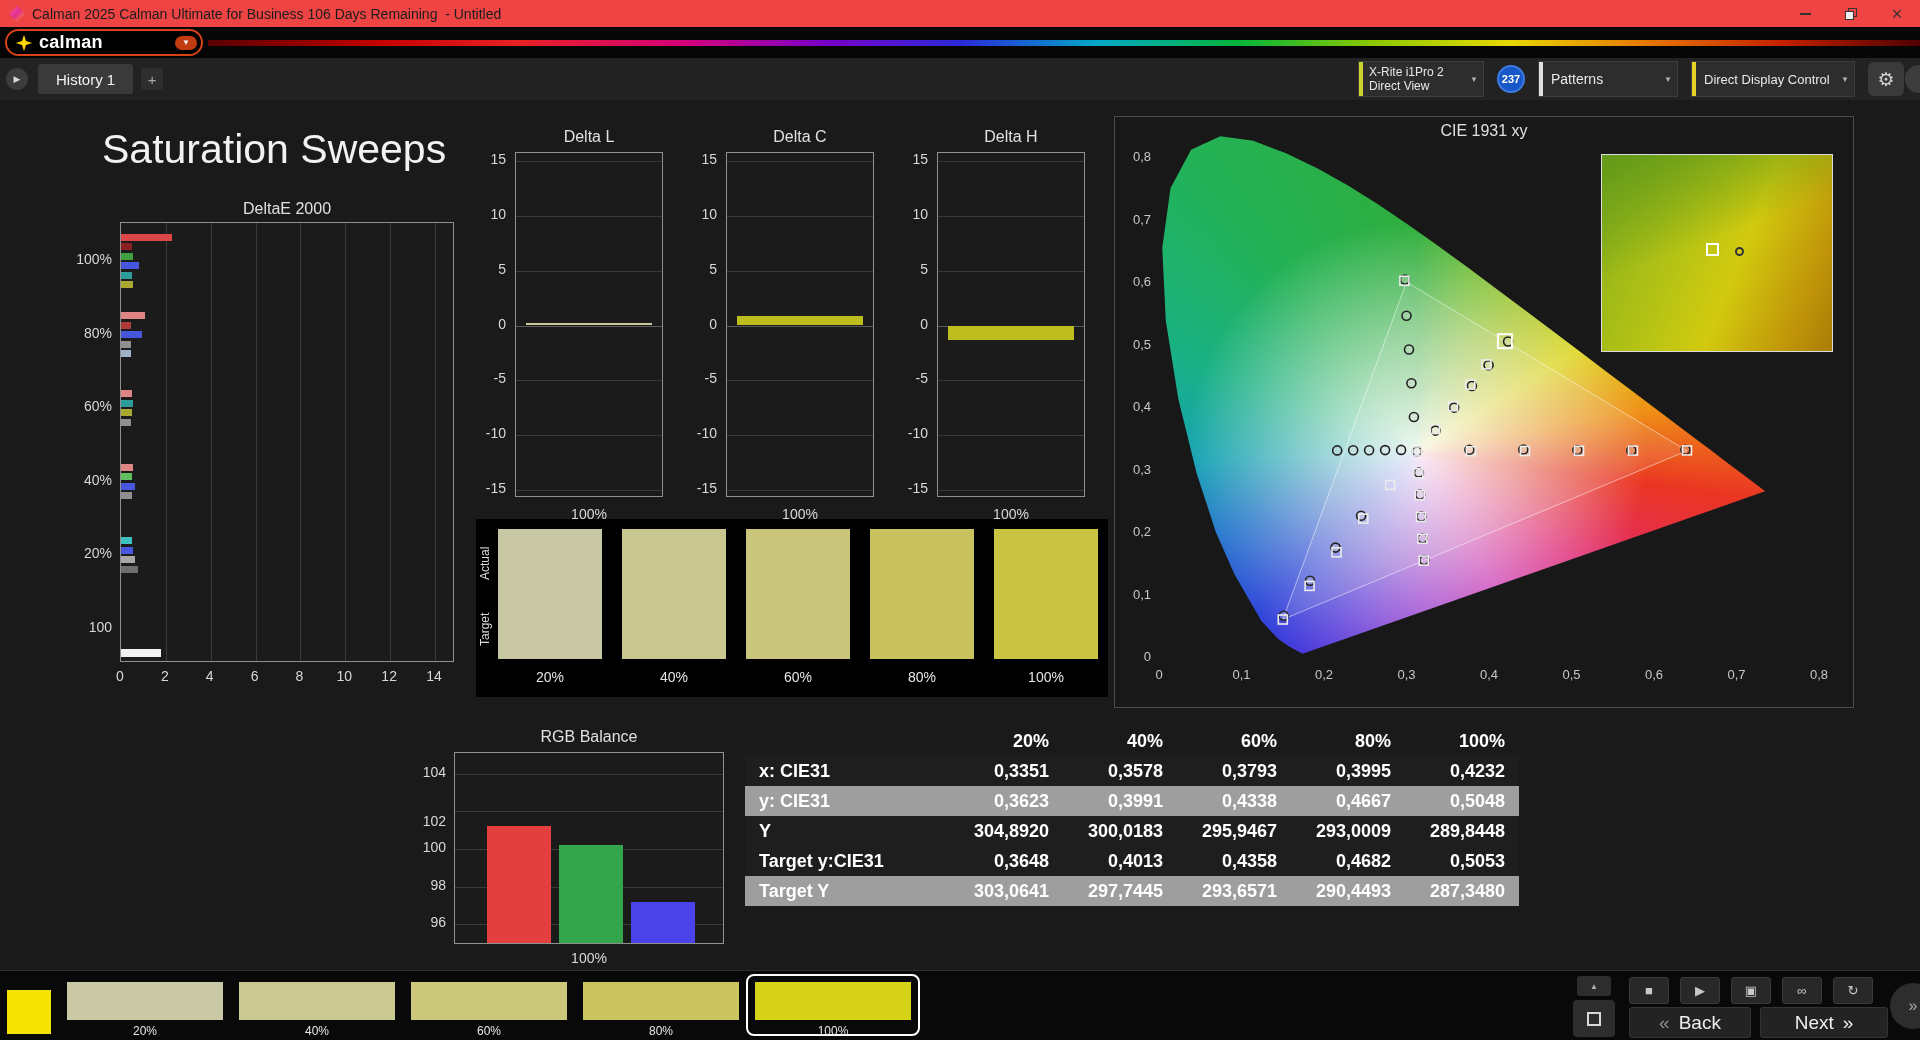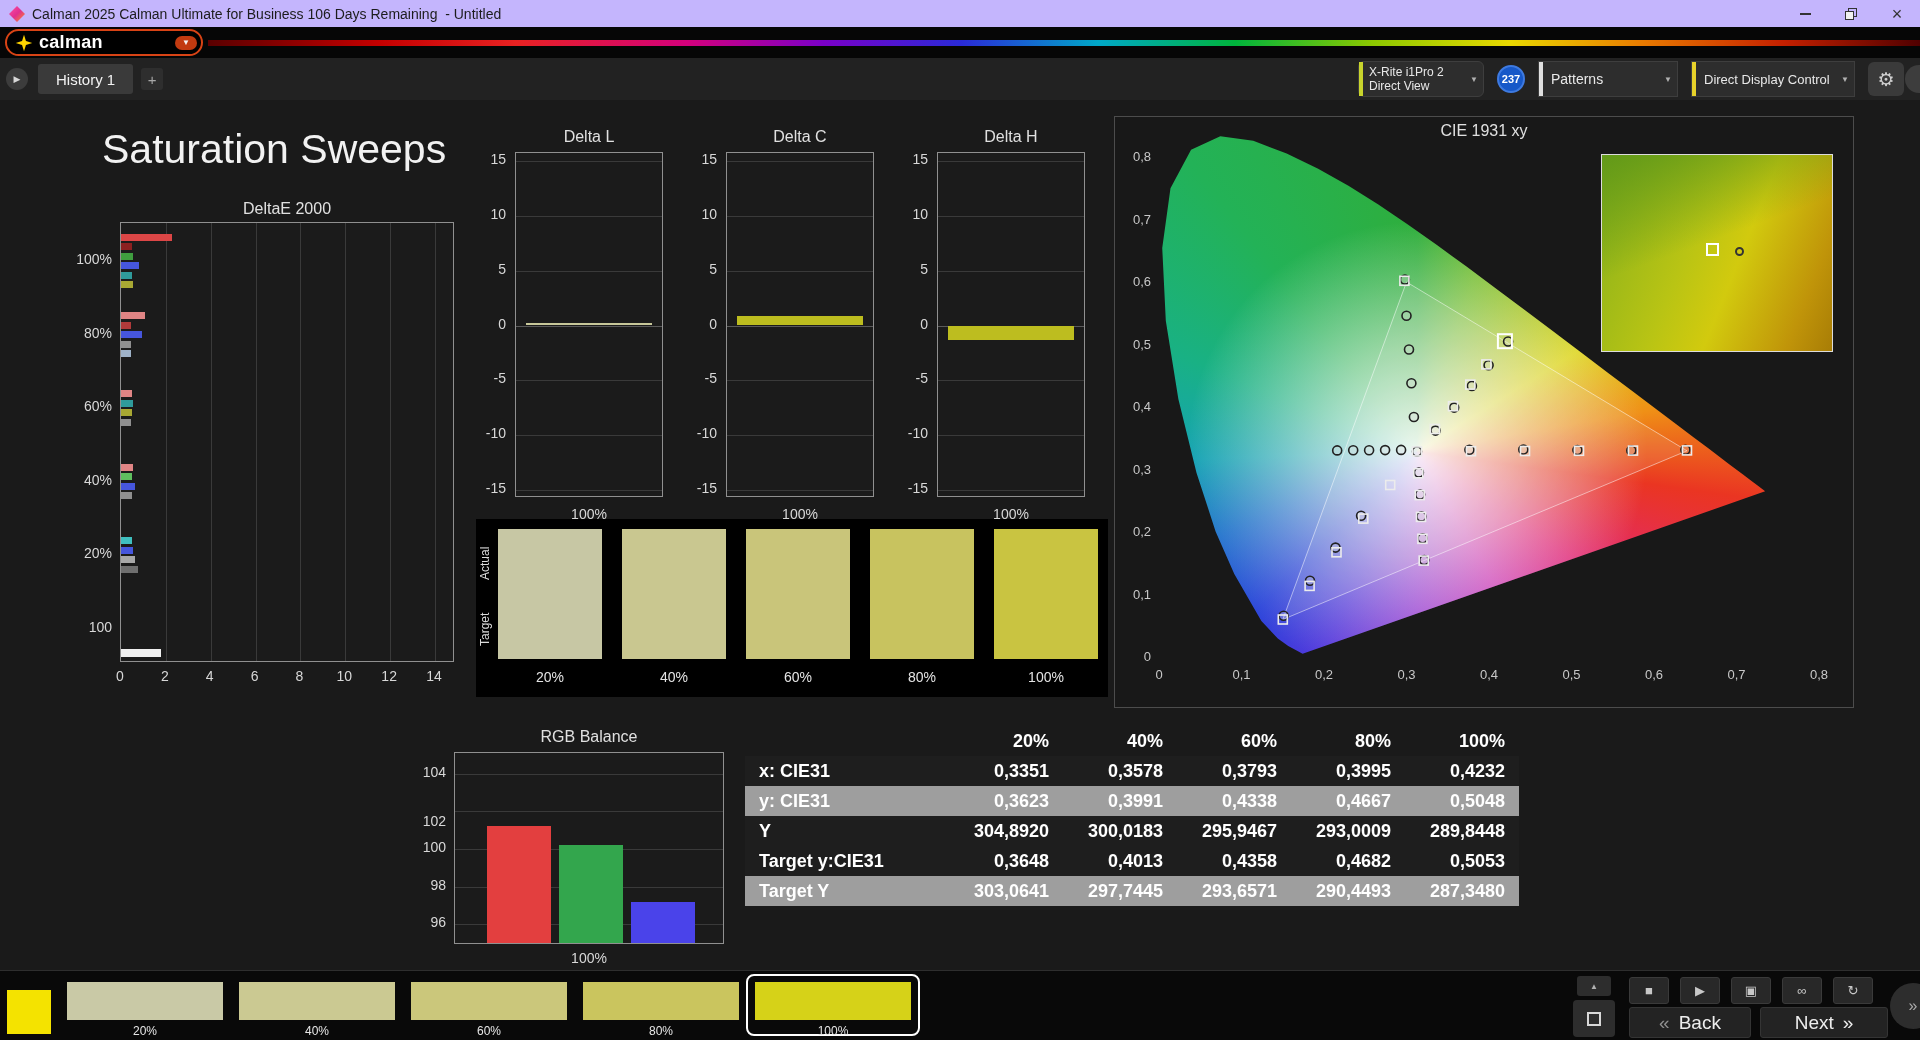--- a/index.html
+++ b/index.html
@@ -1,21 +1,21 @@
 <!DOCTYPE html>
 <html><head>
 <meta charset="utf-8">
 <style>
   *{margin:0;padding:0;box-sizing:border-box;}
   html,body{background:#000;}
   body{font-family:"Liberation Sans","DejaVu Sans",sans-serif;}
   #screen{position:relative;width:1920px;height:1040px;background:#1a1a1a;overflow:hidden;}
 
   
-  #titlebar{position:absolute;left:0;top:0;width:100%;height:27px;background:#c4b5fd;display:flex;align-items:center;z-index:30;}
+  #titlebar{position:absolute;left:0;top:0;width:100%;height:27px;background:#ef4444;display:flex;align-items:center;z-index:30;}
   #titlebar .app-icon{width:16px;height:16px;margin:0 7px 0 9px;flex:0 0 auto;}
   #titlebar .title{font-size:14px;color:#1c1c1c;white-space:pre;}
   .win-controls{margin-left:auto;display:flex;height:100%;}
   .win-btn{width:46px;height:100%;display:flex;align-items:center;justify-content:center;cursor:default;}
   .min-glyph{width:11px;height:2px;background:#333;}
   .restore-glyph{position:relative;width:12px;height:12px;}
   .restore-glyph .r1{position:absolute;right:0;top:0;width:9px;height:9px;border:1.4px solid #333;}
   .restore-glyph .r2{position:absolute;left:0;bottom:0;width:9px;height:9px;border:1.4px solid #333;background:#f0f0f0;}
   .close-glyph{font-size:18px;color:#333;line-height:1;}
 
@@ -29,21 +29,21 @@
 
   
   #tabbar{position:absolute;left:0;top:58px;width:100%;height:42px;background:#222;display:flex;align-items:center;z-index:28;}
   #hist-nav{width:22px;height:22px;margin-left:6px;border-radius:50%;background:#3c3c3c;color:#d8d8d8;font-size:9px;display:flex;align-items:center;justify-content:center;}
   #tab-history{margin-left:10px;height:30px;padding:0 18px;background:#3a3a3a;color:#f2f2f2;font-size:15px;display:flex;align-items:center;border-radius:3px;}
   #tab-add{margin-left:8px;width:22px;height:22px;border-radius:3px;background:#2e2e2e;color:#a8a8a8;font-size:15px;display:flex;align-items:center;justify-content:center;}
   #tb-right{margin-left:auto;display:flex;align-items:center;gap:13px;margin-right:16px;}
   .select{position:relative;height:36px;background:#2d2d2d;border:1px solid #3e3e3e;color:#e8e8e8;display:flex;align-items:center;padding:0 20px 0 12px;}
   .select .edge{position:absolute;left:0;top:0;bottom:0;width:4px;}
   .select .caret{position:absolute;right:5px;top:50%;transform:translateY(-50%);font-size:8px;color:#b0b0b0;}
-  #meter-select{width:126px;padding-left:10px;border-radius:6px;}
+  #meter-select{width:126px;padding-left:10px;}
   #meter-select .lines{display:flex;flex-direction:column;font-size:12px;line-height:14px;}
   #patterns-select{width:140px;font-size:14px;}
   #ddc-select{width:164px;font-size:13px;}
   #badge{width:28px;height:28px;border-radius:50%;background:#1758c8;border:2px solid #3e7ae0;color:#fff;font-size:11px;font-weight:bold;display:flex;align-items:center;justify-content:center;}
   #gear-btn{width:36px;height:34px;border-radius:6px;background:#3a3a3a;color:#cfcfcf;font-size:19px;display:flex;align-items:center;justify-content:center;}
   #tab-edge{position:absolute;right:-13px;top:7px;width:28px;height:28px;border-radius:50%;background:#3d3d3d;}
 
   
   #page-title{position:absolute;left:102px;top:126px;font-size:41px;color:#f2f2f2;}
 

